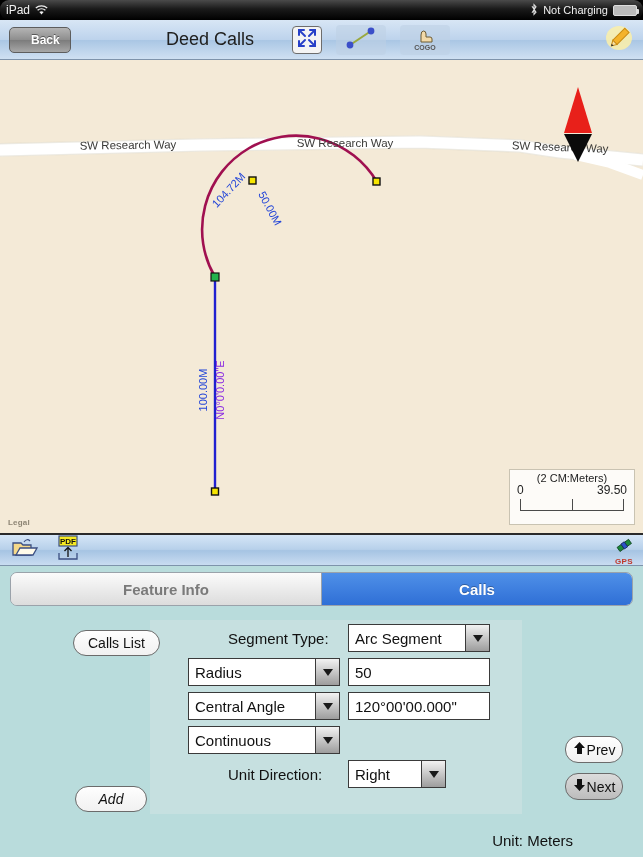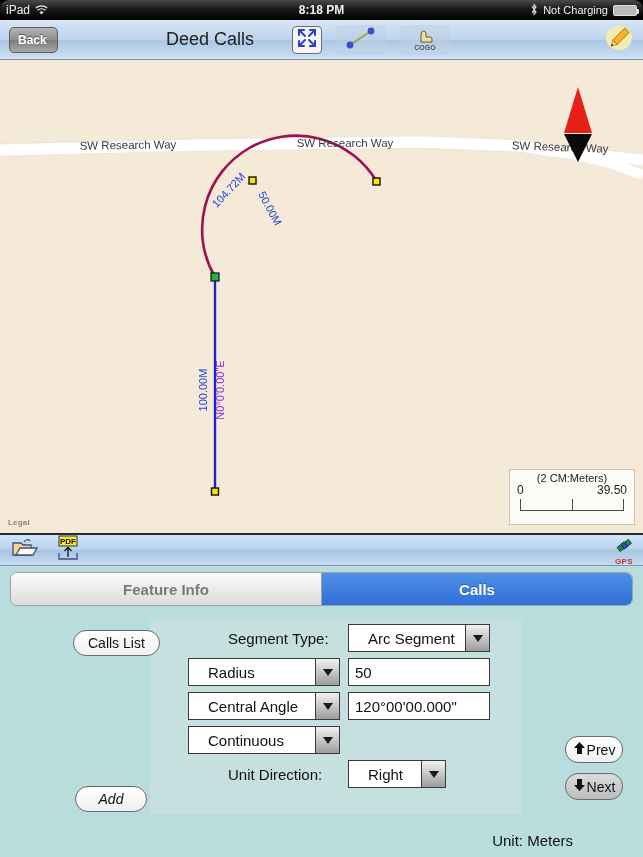--- a/index.html
+++ b/index.html
@@ -32,21 +32,21 @@
   }
 
   
   .navbar {
     position: absolute; top: 20px; left: 0; width: 643px; height: 40px;
     background: linear-gradient(to bottom, #d8e6f5 0%, #bdd3ec 50%, #a9c6e4 51%, #cfe0f2 100%);
     border-bottom: 1px solid #7e93ab;
     display: flex; align-items: center;
   }
   .back-btn {
-    margin-left: 9px; height: 26px; padding: 0 10px 0 8px;
+    margin-left: 9px; height: 26px; padding: 0 10px 0 21px;
     background: linear-gradient(to bottom, #b4b4b4, #8d8d8d 50%, #7c7c7c 51%, #a7a7a7);
     border: 1px solid #5d5d5d; border-radius: 5px;
     color: #fff; font-size: 12px; font-weight: bold;
     display: flex; align-items: center; position: relative;
     text-shadow: 0 -1px 0 rgba(0,0,0,.45);
     justify-content: flex-end;
   }
   .back-btn:before {
     content:""; position:absolute; left:-7px; top:4px;
     width:17px; height:17px; transform: rotate(45deg);
@@ -136,21 +136,21 @@
     display: flex; align-items: center; justify-content: center;
   }
   #calls-list-btn { position: absolute; left: 63px; top: 16px; }
   #add-btn { position: absolute; left: 65px; top: 172px; width: 72px; font-style: italic; }
 
   .row-label { font-size: 15px; color: #111; }
   .sel {
     background: #fff; border: 1px solid #3a3a3a;
     height: 28px; display: flex; align-items: center; position: relative;
   }
-  .sel .sel-text { padding-left: 19px; font-size: 15px; color: #111; flex: 1; white-space: nowrap; overflow: hidden; }
+  .sel .sel-text { padding-left: 6px; font-size: 15px; color: #111; flex: 1; white-space: nowrap; overflow: hidden; }
   .sel .arrow {
     width: 24px; height: 100%;
     background: linear-gradient(to bottom, #f2f2f2, #9d9d9d);
     border-left: 1px solid #3a3a3a;
     display: flex; align-items: center; justify-content: center;
   }
   .arrow i {
     width: 0; height: 0; border-left: 5px solid transparent;
     border-right: 5px solid transparent; border-top: 7px solid #1a1a1a; display:block;
   }
@@ -182,21 +182,20 @@
     <div class="sb-left">
       <span>iPad</span>
       <span class="wifi-ico">
         <svg width="13" height="11" viewBox="0 0 13 11">
           <path d="M6.5 9.6 L4.4 7.1 A3.3 3.3 0 0 1 8.6 7.1 Z" fill="#f0f0f0"></path>
           <path d="M2.6 5.3 A6 6 0 0 1 10.4 5.3" stroke="#f0f0f0" stroke-width="1.4" fill="none"></path>
           <path d="M0.8 3.0 A8.6 8.6 0 0 1 12.2 3.0" stroke="#f0f0f0" stroke-width="1.3" fill="none"></path>
         </svg>
       </span>
     </div>
-    <div class="sb-center">8:18 PM</div>
     <div class="sb-right">
       <span>
         <svg width="8" height="13" viewBox="0 0 8 13">
           <path d="M2 3.2 L6 9.2 L4 11.4 L4 1.6 L6 3.8 L2 9.8" stroke="#dfdfdf" stroke-width="1.1" fill="none"></path>
         </svg>
       </span>
       <span>Not Charging</span>
       <span class="batt"></span>
     </div>
   </div>

